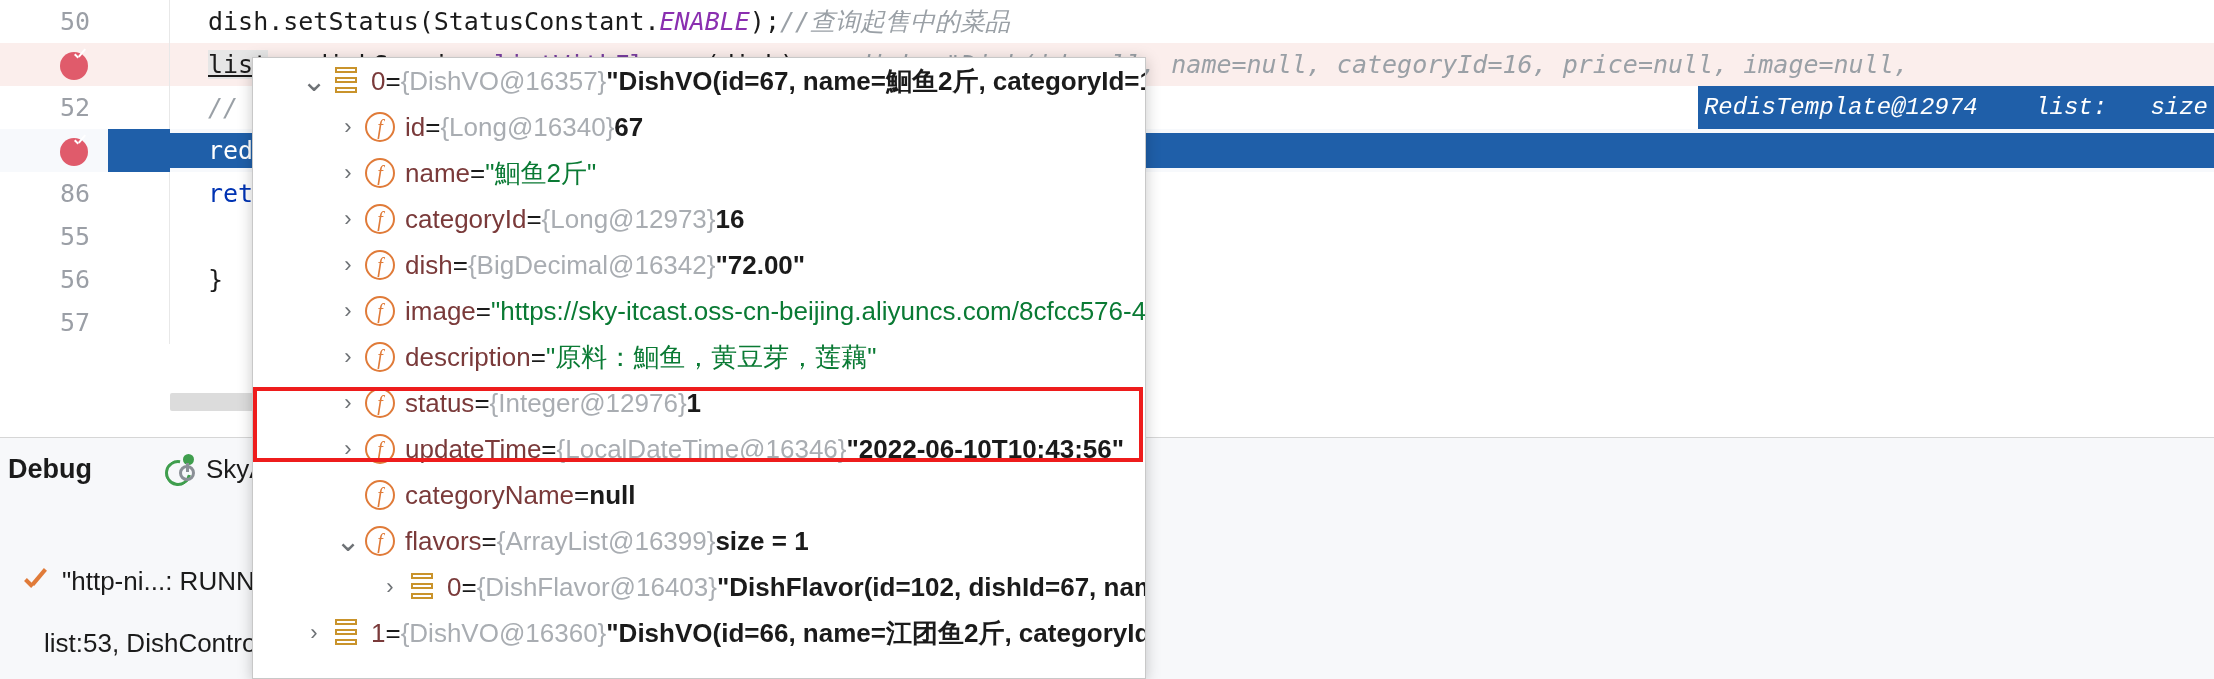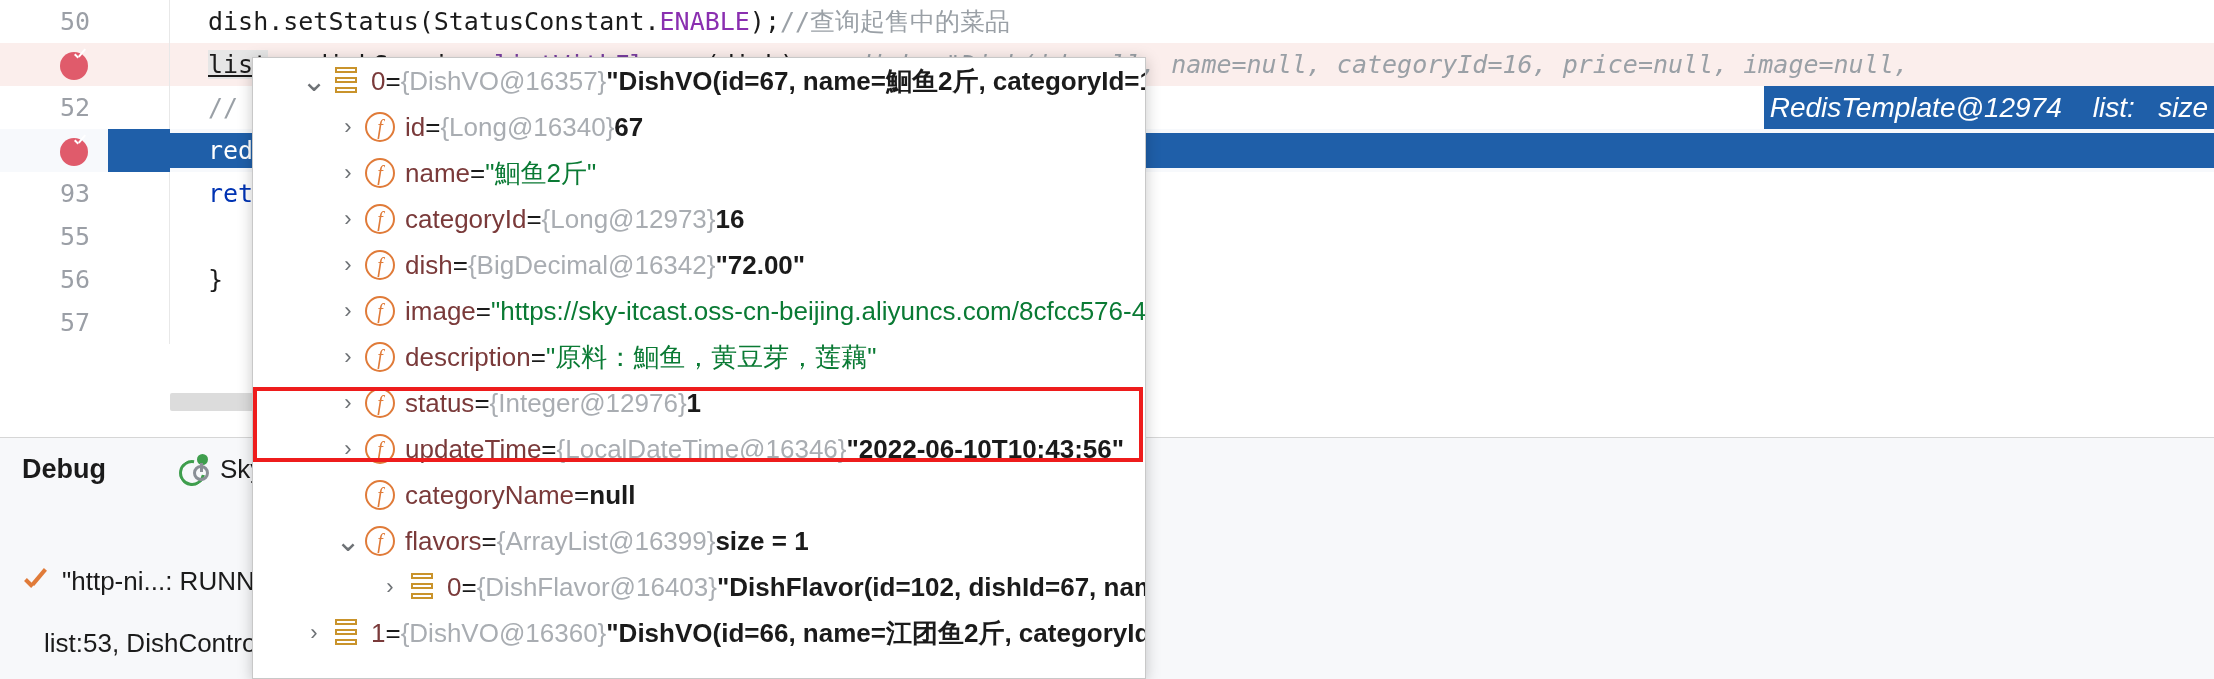--- a/index.html
+++ b/index.html
@@ -29,35 +29,35 @@
   .bpicon .tick:after{content:"";position:absolute;left:4px;top:4px;width:10px;height:2px;background:#fff;
         transform:rotate(-50deg);}
 
   .markcol{width:62px;min-width:62px;height:43px;box-sizing:border-box;border-right:1px solid #e8e8e8;}
   .line.sel .markcol{background:#1f5fa9;border-right:1px solid #1f5fa9;}
 
   .codecell{flex:1;height:35px;display:flex;align-items:center;padding-left:38px;box-sizing:border-box;
             white-space:pre;font-family:"DejaVu Sans Mono",monospace;font-size:25px;color:#1b1b1b;}
   .kw{color:#0033b3;}
   .mth{color:#7a3ea1;}
-  .const{color:#8a2fb0;}
-  .cmt{color:#9aa0a6;}
+  .const{color:#8a2fb0;font-style:italic;}
+  .cmt{color:#9aa0a6;font-style:italic;}
   .varu{color:#1b1b1b;text-decoration:underline;background:#e6e6e6;}
   .hint{color:#9aa0a6;font-style:italic;}
   .line.sel .codecell{color:#ffffff;}
 
   .inlay-blue{position:absolute;right:0;top:86px;height:43px;display:flex;align-items:center;
-      background:#1f5fa9;color:#ffffff;font-family:Liberation Sans, sans-serif;font-size:28px;
+      background:#1f5fa9;color:#ffffff;font-family:Liberation Mono, monospace;font-size:24px;
       font-style:italic;padding:0 6px;white-space:pre;}
 
   
   .divider{position:absolute;left:0;top:437px;width:2214px;height:1px;background:#d6d6d6;}
   .dbgpane{position:absolute;left:0;top:438px;width:2214px;height:241px;background:#f7f8fa;}
   .dbgtop{position:absolute;left:0;top:0;width:2214px;height:62px;display:flex;align-items:center;}
-  .dbgtitle{margin-left:22px;font-size:27px;font-weight:bold;color:#1b1b1b;}
+  .dbgtitle{margin-left:8px;font-size:27px;font-weight:bold;color:#1b1b1b;}
   .runcfg{margin-left:72px;display:flex;align-items:center;gap:12px;}
   .runcfg .ic{width:30px;height:30px;position:relative;}
   .runcfg .ic .c{position:absolute;left:1px;top:6px;width:20px;height:20px;border:3px solid #3f9e4d;
         border-radius:50%;border-right-color:transparent;transform:rotate(-35deg);}
   .runcfg .ic .d{position:absolute;left:19px;top:0px;width:11px;height:11px;border-radius:50%;background:#3f9e4d;}
   .runcfg .ic .p{position:absolute;left:15px;top:11px;width:16px;height:16px;border:3px solid #8a8f96;
         border-radius:50%;box-sizing:border-box;}
   .runcfg .ic .p2{position:absolute;left:22px;top:9px;width:3px;height:9px;background:#8a8f96;}
   .runcfg .lbl{font-size:26px;color:#1b1b1b;}
 
@@ -148,21 +148,21 @@
           <span class="ball"></span>
             <span class="tick"></span>
         </span>
       </div>
       <div class="markcol"></div>
       <div class="codecell"><span>red</span></div>
     </div>
 
     <div class="line">
       <div class="gutter">
-        <span class="lnum">93</span>
+        <span class="lnum">86</span>
       </div>
       <div class="markcol"></div>
       <div class="codecell"><span class="kw">ret</span></div>
     </div>
 
     <div class="line">
       <div class="gutter">
         <span class="lnum">55</span>
       </div>
       <div class="markcol"></div>

